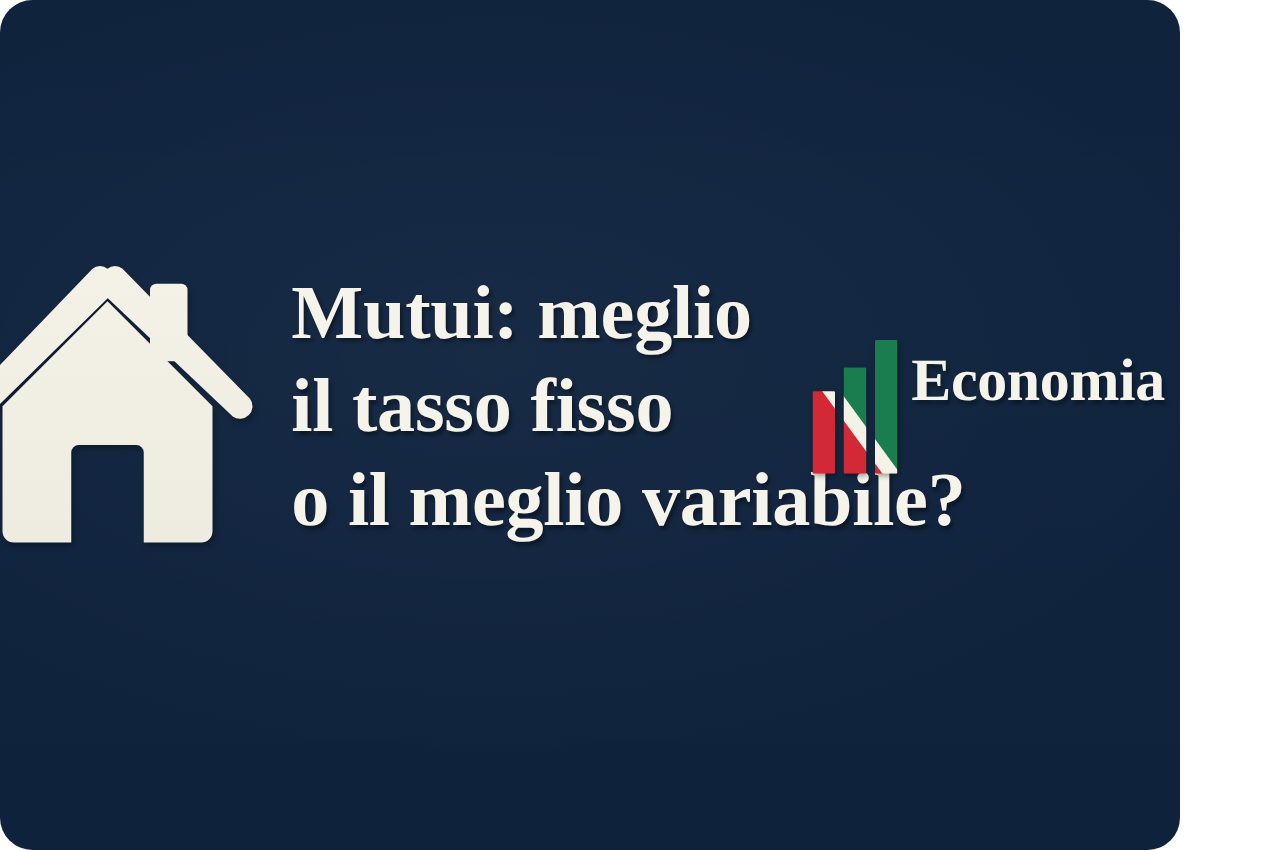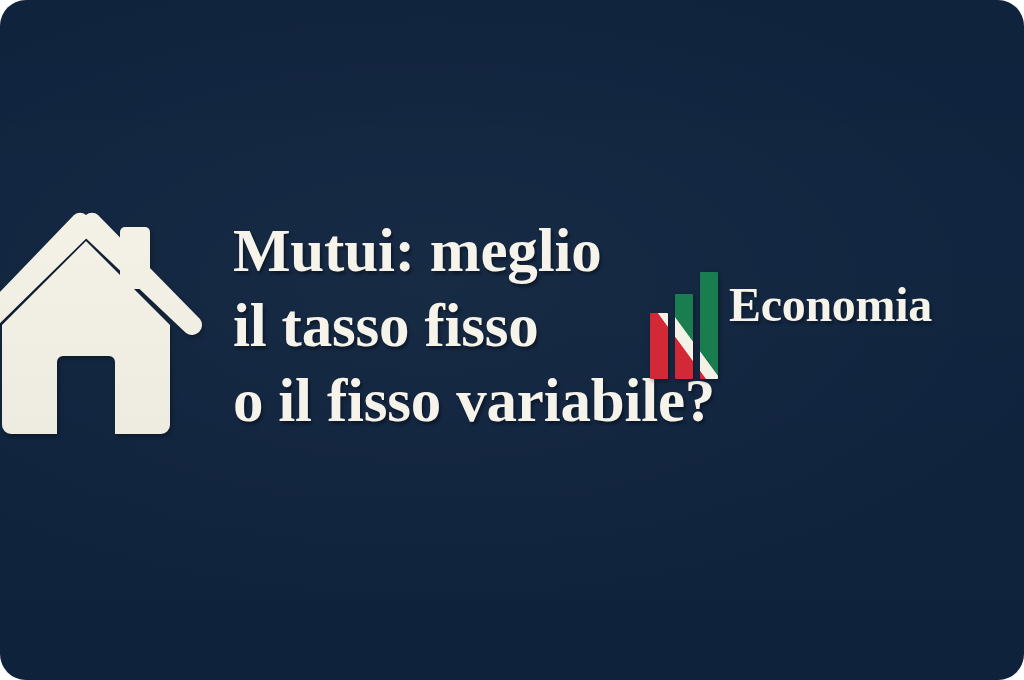--- a/index.html
+++ b/index.html
@@ -9,21 +9,21 @@
   }
   body {
     width: 1024px;
     height: 680px;
     overflow: hidden;
     font-family: "Liberation Serif", serif;
   }
 
   #card {
     position: relative;
-    width: 1024px;
+    width: 944px;
     height: 680px;
     background: #10243f;
     border-radius: 26px;
     overflow: hidden;
   }
 
   
   #card::after {
     content: "";
     position: absolute;
@@ -119,21 +119,21 @@
         <path d="M108 8 A9 9 0 0 1 120 8 L222 112 A10 10 0 0 1 208 126 L96 20 Z"></path>
 
         <path d="M24 118 L108 34 L192 118 L192 218 A9 9 0 0 1 183 227 L137 227 L137 155 A6 6 0 0 0 131 149 L85 149 A6 6 0 0 0 79 155 L79 227 L33 227 A9 9 0 0 1 24 218 Z"></path>
       </g>
     </svg>
   </div>
 
   <div id="headline">
     <div class="headline-line">Mutui: meglio</div>
     <div class="headline-line">il tasso fisso</div>
-    <div class="headline-line">o il fisso variabile?</div>
+    <div class="headline-line">o il meglio variabile?</div>
   </div>
 
   <div id="logo">
 
     <div id="logo-bars">
       <svg viewBox="0 0 72 107" xmlns="http://www.w3.org/2000/svg" aria-hidden="true">
         <defs>
 
           <linearGradient id="tricolore" x1="0" y1="1" x2="1" y2="0" gradientUnits="objectBoundingBox">
             <stop offset="0.00" stop-color="#d32836"></stop>

